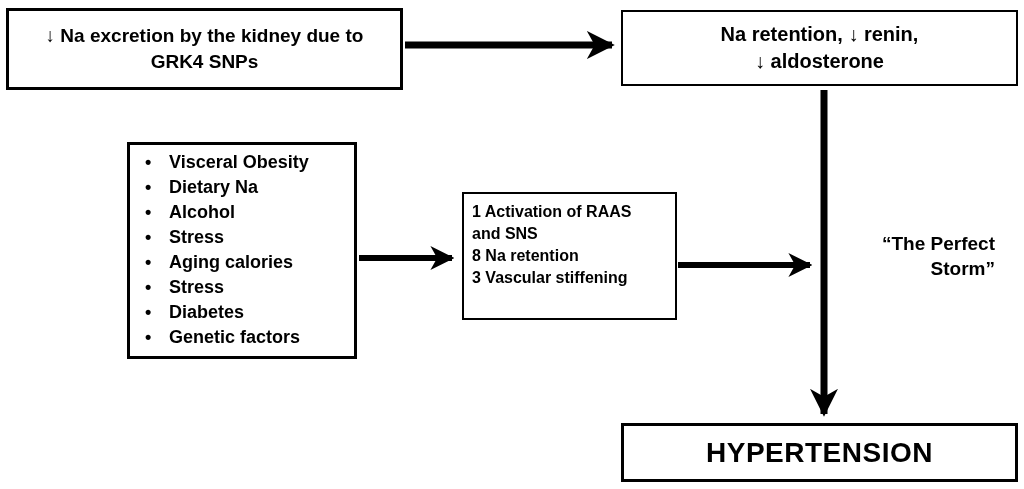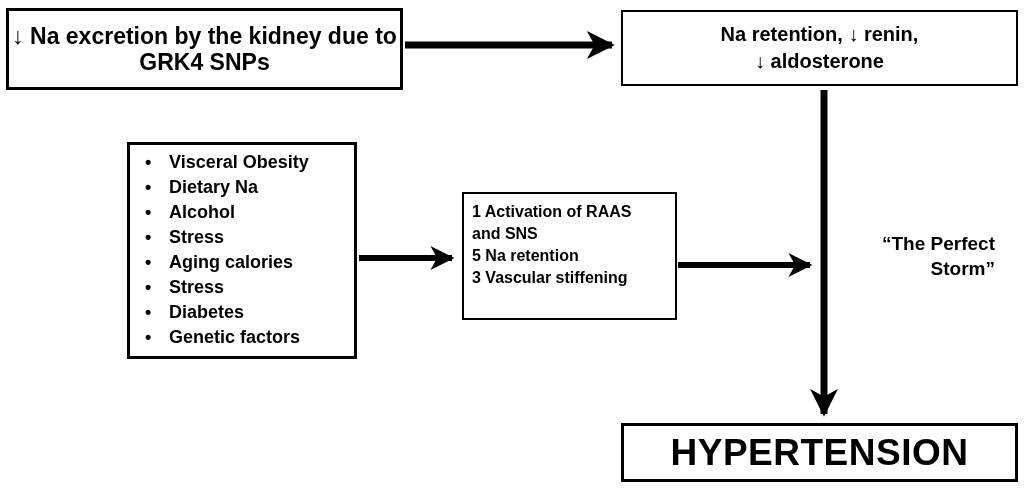--- a/index.html
+++ b/index.html
@@ -39,21 +39,21 @@
     border: 3px solid var(--ink, #000000);
     display: flex;
     align-items: center;
     justify-content: center;
     text-align: center;
     white-space: pre-line;
   }
   .box-na-excretion {
     left: 6px; top: 8px;
     width: 397px; height: 82px;
-    font-size: 23px;
+    font-size: 19px;
     line-height: 26px;
   }
   .box-na-retention {
     left: 621px; top: 10px;
     width: 397px; height: 76px;
     border-width: 2px;
     font-size: 20px;
     line-height: 27px;
   }
   .box-risk-factors {
@@ -94,21 +94,21 @@
     width: 100%;
   }
   .mech-item {
     font-size: 16px;
     line-height: 22px;
     white-space: pre-line;
   }
   .box-hypertension {
     left: 621px; top: 423px;
     width: 397px; height: 59px;
-    font-size: 37px;
+    font-size: 28px;
     letter-spacing: 0.5px;
   }
   .storm-label {
     position: absolute;
     left: 835px; top: 231px;
     width: 160px;
     text-align: right;
     font-size: 19px;
     line-height: 25px;
     white-space: pre-line;
@@ -185,21 +185,21 @@
         </li>
       </ul>
   </div>
 
   <div class="box box-mechanisms">
     <div class="mech-list">
 
         <div class="mech-item">1   Activation of RAAS
 and SNS</div>
 
-        <div class="mech-item">5  Na retention</div>
+        <div class="mech-item">8  Na retention</div>
 
         <div class="mech-item">3  Vascular stiffening</div>
 
       </div>
   </div>
 
   <div class="storm-label">“The Perfect
 Storm”</div>
 
   <div class="box box-hypertension">

